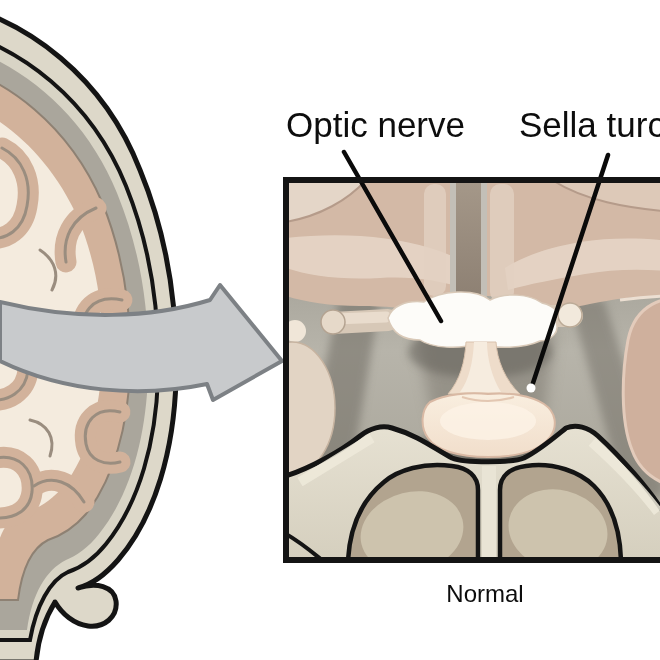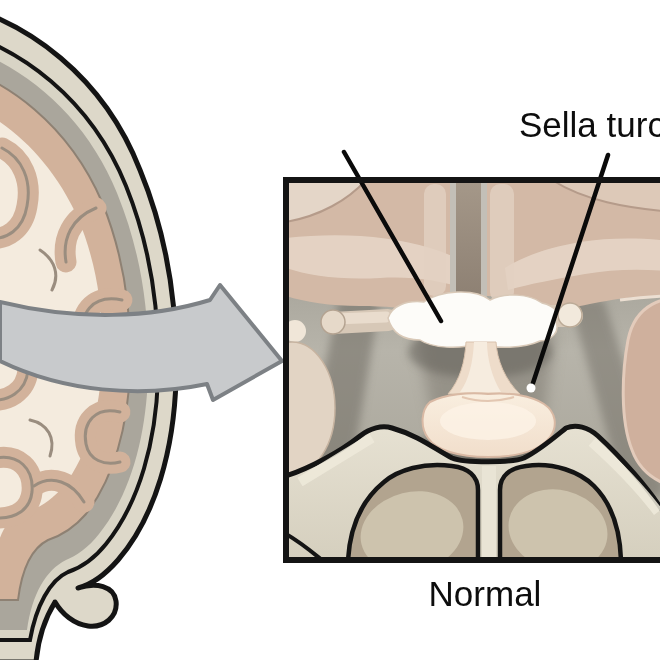--- a/index.html
+++ b/index.html
@@ -7,21 +7,21 @@
     position:relative;width:660px;height:660px;overflow:hidden;
     background:#ffffff;font-family:"Liberation Sans",sans-serif;
   }
   .stage svg{position:absolute;left:0;top:0;}
   .anat-label{
     position:absolute;font-size:35px;color:#0d0d0d;white-space:nowrap;
     line-height:1.04;letter-spacing:0px;
   }
   .caption{
     position:absolute;left:355px;top:575px;width:260px;text-align:center;
-    font-size:35px;color:#0d0d0d;line-height:37px;
+    font-size:24px;color:#0d0d0d;line-height:37px;
   }
 </style>
 </head>
 <body>
 
 <div class="stage">
 
 <svg width="660" height="660" viewBox="0 0 660 660">
   <defs>
     <clipPath id="insetClip">
@@ -183,20 +183,21 @@
 
   <g>
     <path d="M 344,152 L 441,321" stroke="#0a0a0a" stroke-width="4.5" stroke-linecap="round"></path>
     <path d="M 608,155 L 533,383" stroke="#0a0a0a" stroke-width="4.5" stroke-linecap="round"></path>
     <circle cx="531" cy="388" r="4.5" fill="#ffffff"></circle>
   </g>
 
   <rect x="286" y="180" width="418" height="380" fill="none" stroke="#141414" stroke-width="6"></rect>
 </svg>
 
+<div class="anat-label" style="left:286px;top:107px;">Optic nerve</div>
 
 <div class="anat-label" style="left:519px;top:107px;">Sella turcica</div>
 
 <div class="caption">
   <div>Normal</div>
 </div>
 
 </div>
 
 </body></html>

